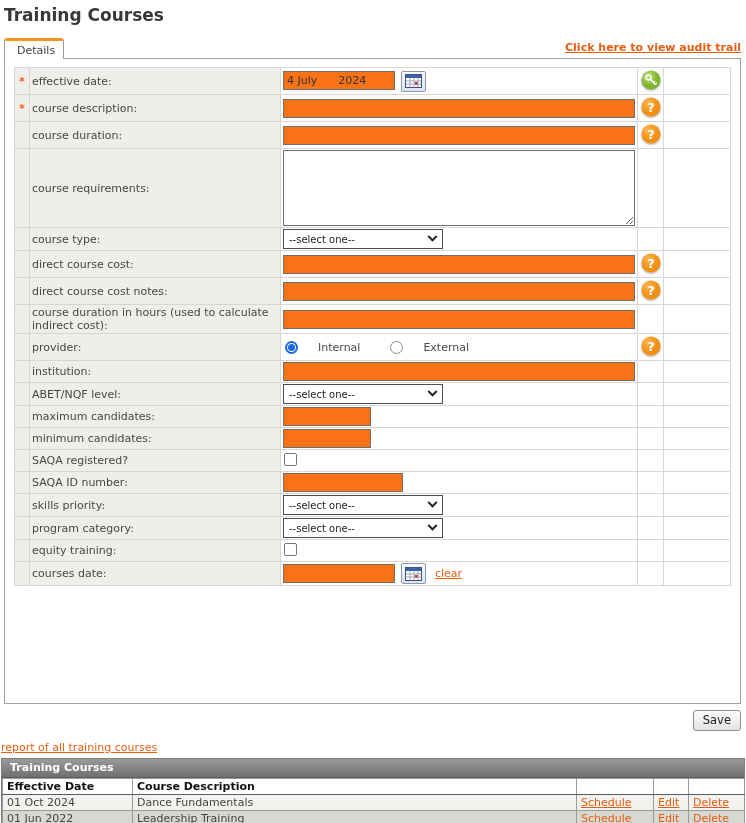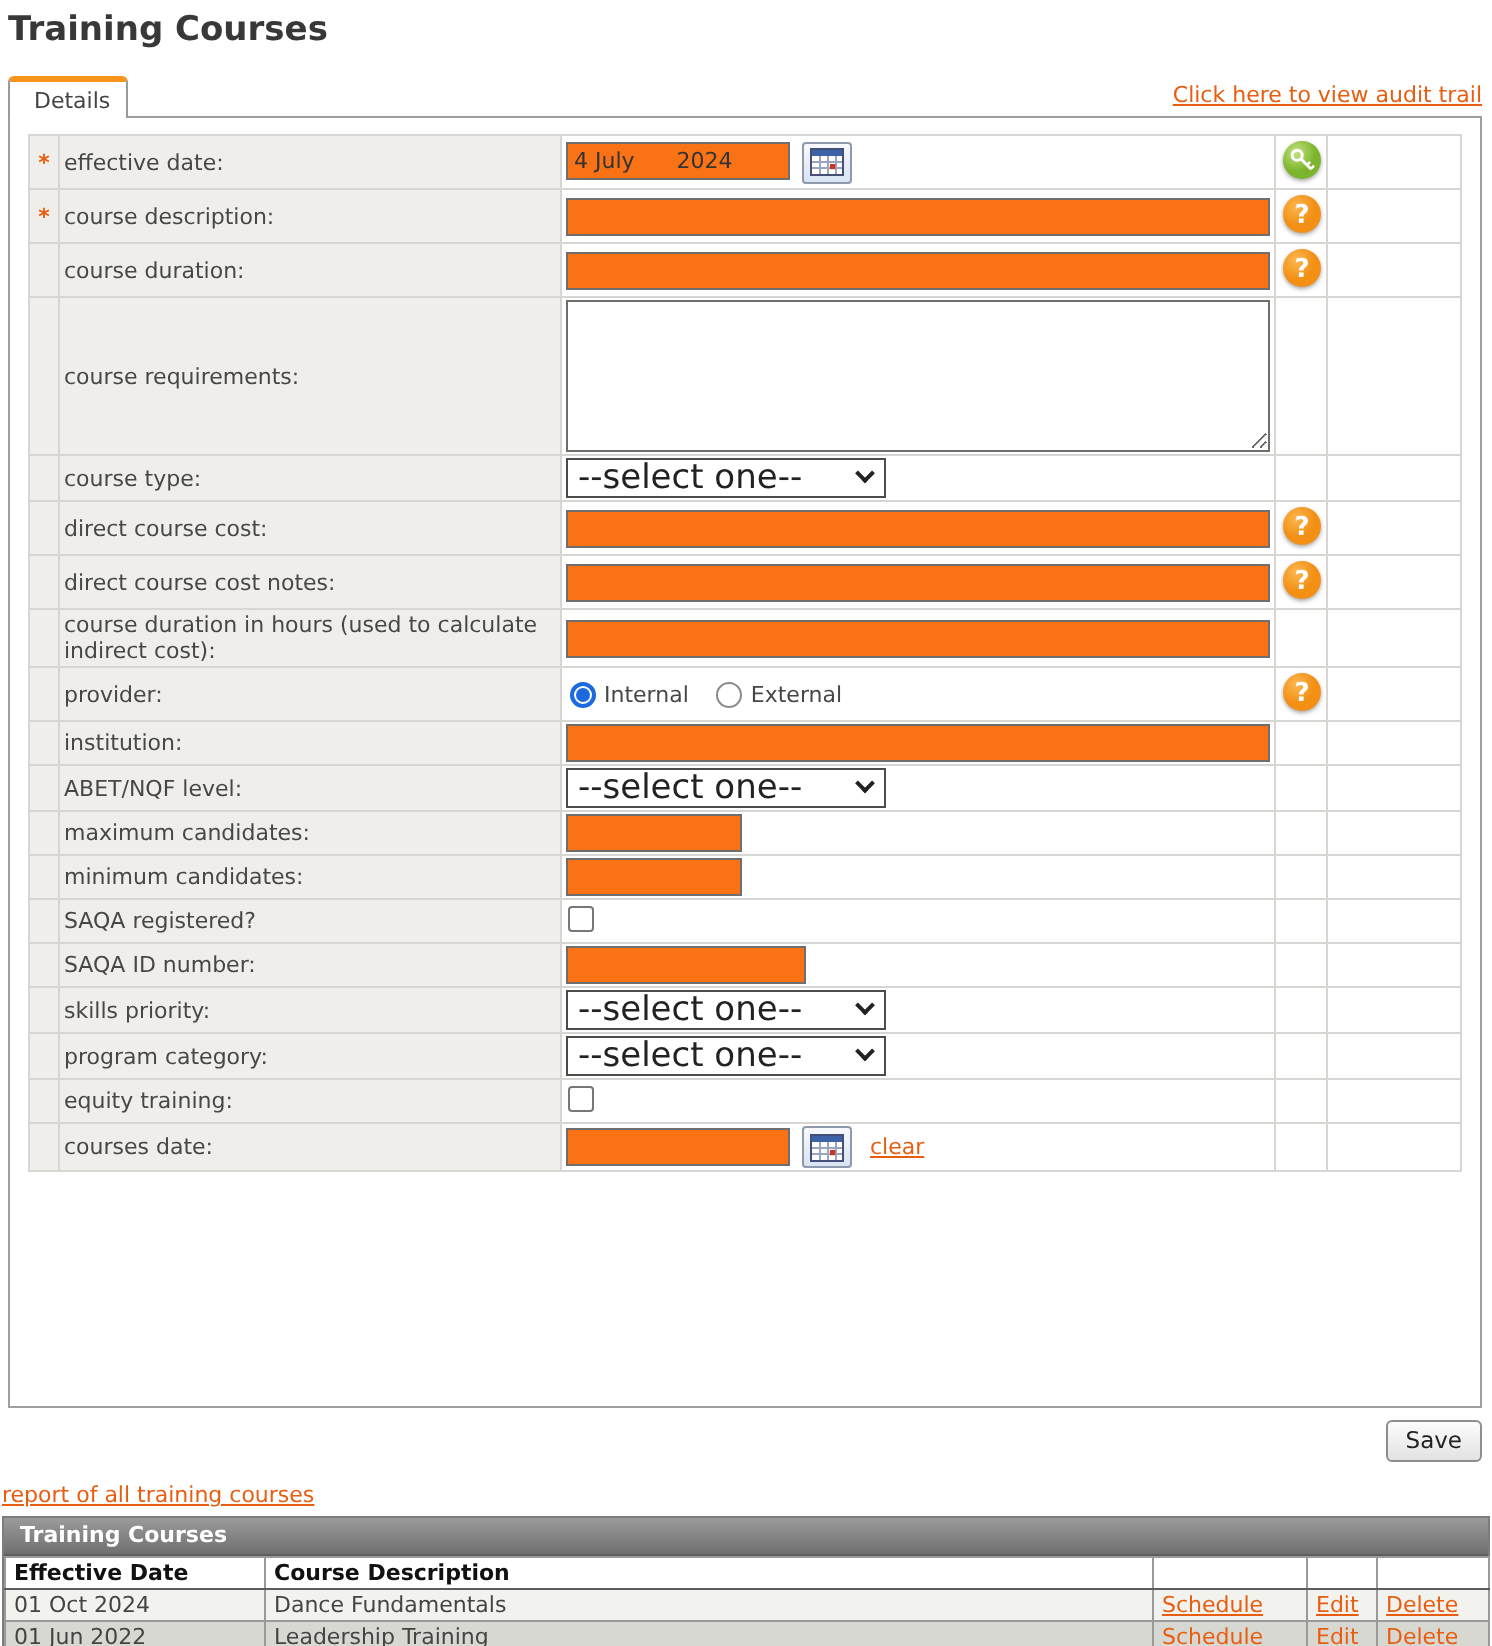--- a/index.html
+++ b/index.html
@@ -28,21 +28,21 @@
     border-top: 3px solid #f7941d;
     border-radius: 3px 3px 0 0;
     padding: 3px 8px 3px 12px;
     min-width: 58px; height: 21px;
     margin-bottom: -1px;
     color: #444; cursor: pointer;
   }
   .link {
     color: #e95d10; text-decoration: underline; cursor: pointer;
   }
-  .audit-link { margin-bottom: 4px; }
+  .audit-link { margin-bottom: 4px; font-weight: bold; }
   
   .panel {
     margin: 0 5px 0 4px;
     border: 1px solid #9f9f9f;
     padding: 8px 9px 10px 9px;
     background: #fff;
     height: 646px;
   }
   table.form { border-collapse: collapse; width: 100%; }
   table.form td {
@@ -72,33 +72,33 @@
     width: 352px; border: 1px solid #6e6e6e; background: #fff;
     font-family: "DejaVu Sans", sans-serif; font-size: 11px;
     resize: both; display: block;
   }
   .ta.big { height: 125px; }
   .ta.mid { height: 76px; }
   .selectbox {
     width: 160px; height: 20px; border: 1px solid #4c4c4c; background: #fff;
     display: inline-flex; align-items: center; justify-content: space-between;
     padding: 0 6px 0 5px; cursor: pointer; color: #222;
-    font-size: 17px;
+    font-size: 10px;
   }
   .chev {
     width: 7px; height: 7px; border-right: 2px solid #222; border-bottom: 2px solid #222;
     transform: rotate(45deg) translate(-2px,-2px); display: inline-block;
   }
   .calbtn {
     display: inline-flex; align-items: center; justify-content: center;
     width: 25px; height: 21px; vertical-align: middle; margin-left: 2px;
     background: linear-gradient(#f8fafd, #d9e3f2);
     border: 1px solid #8d99ad; border-radius: 2px; cursor: pointer;
   }
-  .radio-group { display: flex; align-items: center; gap: 4px; padding-left: 2px; }
+  .radio-group { display: flex; align-items: center; gap: 20px; padding-left: 2px; }
   .radio {
     width: 13px; height: 13px; border-radius: 50%;
     border: 1px solid #8a8a8a; background: #fff; display: inline-block; cursor: pointer;
     position: relative; flex: none;
   }
   .radio.checked { border: 2px solid #1b6ae0; }
   .radio.checked::after {
     content: ""; position: absolute; inset: 1px; border-radius: 50%; background: #1b6ae0;
   }
   .radio-label { margin-right: 10px; color: #474747; }

